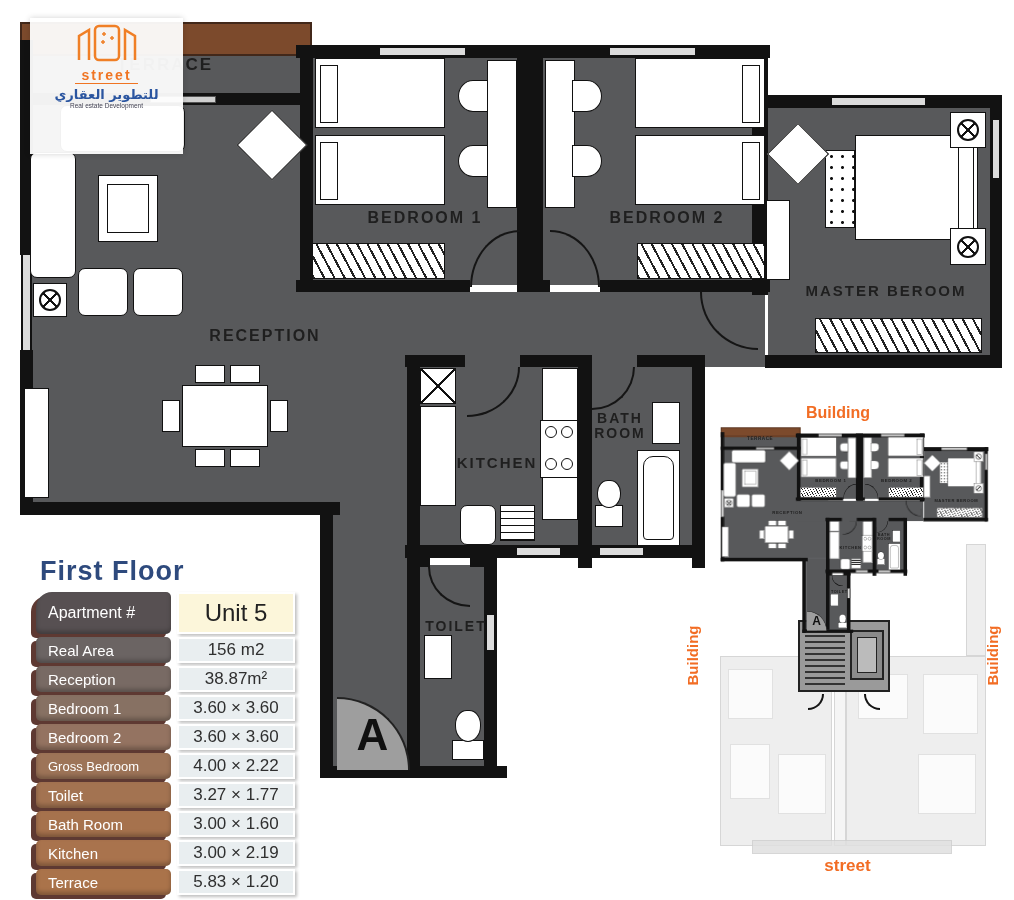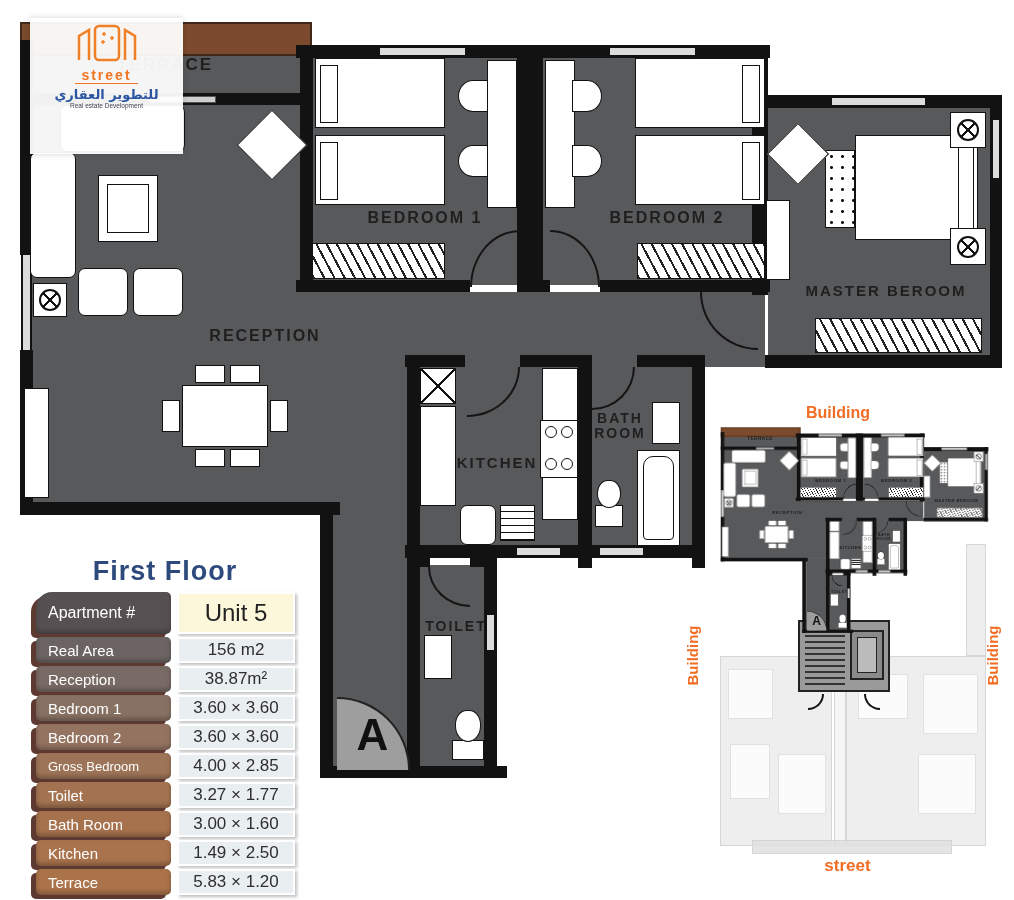--- a/index.html
+++ b/index.html
@@ -43,21 +43,21 @@
 
   
   #logo{position:absolute;left:30px;top:18px;width:153px;height:136px;background:rgba(255,255,255,.94);
         box-shadow:0 0 6px rgba(0,0,0,.18);text-align:center;padding-top:4px;z-index:40;}
   #logo .ar-big{font-family:"DejaVu Sans",sans-serif;font-size:27px;font-weight:bold;color:#27509b;line-height:26px;}
   #logo .latin{font-size:14px;font-weight:bold;color:#f07422;letter-spacing:2px;line-height:15px;border-bottom:1px solid #f07422;display:inline-block;padding:0 6px;}
   #logo .ar-small{font-family:"DejaVu Sans",sans-serif;font-size:13px;font-weight:bold;color:#2a55a0;line-height:15px;margin-top:3px;}
   #logo .en-small{font-size:6.5px;color:#445;line-height:8px;}
 
   
-  #table-title{position:absolute;left:40px;top:556px;width:250px;text-align:center;
+  #table-title{position:absolute;left:40px;top:556px;width:250px;
                color:#2e4a7d;font-size:27px;font-weight:600;letter-spacing:1px;}
   #dtable{position:absolute;left:36px;top:592px;width:262px;}
   .trow{display:flex;margin-bottom:3px;align-items:stretch;}
   .tlabel{width:135px;color:#fff;font-size:15px;display:flex;align-items:center;padding-left:12px;
           border-radius:5px;box-shadow:-5px 4px 0 rgba(77,36,28,.9), inset 0 -3px 4px rgba(0,0,0,.25);
           height:26px;}
   .tvalue{width:118px;margin-left:6px;background:#e9eef0;border:2px solid #fff;color:#2f2f2f;
           font-size:17px;display:flex;align-items:center;justify-content:center;height:26px;
           box-shadow:2px 2px 3px rgba(0,0,0,.25);}
   .trow.hdr .tlabel{height:42px;background:#575052;font-size:16px;border-radius:16px 5px 5px 5px;}
@@ -278,33 +278,33 @@
         <div class="trow">
           <div class="tlabel">Bedroom 1</div>
           <div class="tvalue">3.60 × 3.60</div>
         </div>
         <div class="trow">
           <div class="tlabel">Bedroom 2</div>
           <div class="tvalue">3.60 × 3.60</div>
         </div>
         <div class="trow">
           <div class="tlabel">Gross Bedroom</div>
-          <div class="tvalue">4.00 × 2.85</div>
+          <div class="tvalue">4.00 × 2.22</div>
         </div>
         <div class="trow">
           <div class="tlabel">Toilet</div>
           <div class="tvalue">3.27 × 1.77</div>
         </div>
         <div class="trow">
           <div class="tlabel">Bath Room</div>
           <div class="tvalue">3.00 × 1.60</div>
         </div>
         <div class="trow">
           <div class="tlabel">Kitchen</div>
-          <div class="tvalue">1.49 × 2.50</div>
+          <div class="tvalue">3.00 × 2.19</div>
         </div>
         <div class="trow">
           <div class="tlabel">Terrace</div>
           <div class="tvalue">5.83 × 1.20</div>
         </div>
       </div>
   </div>
 
   <div id="site">
 

